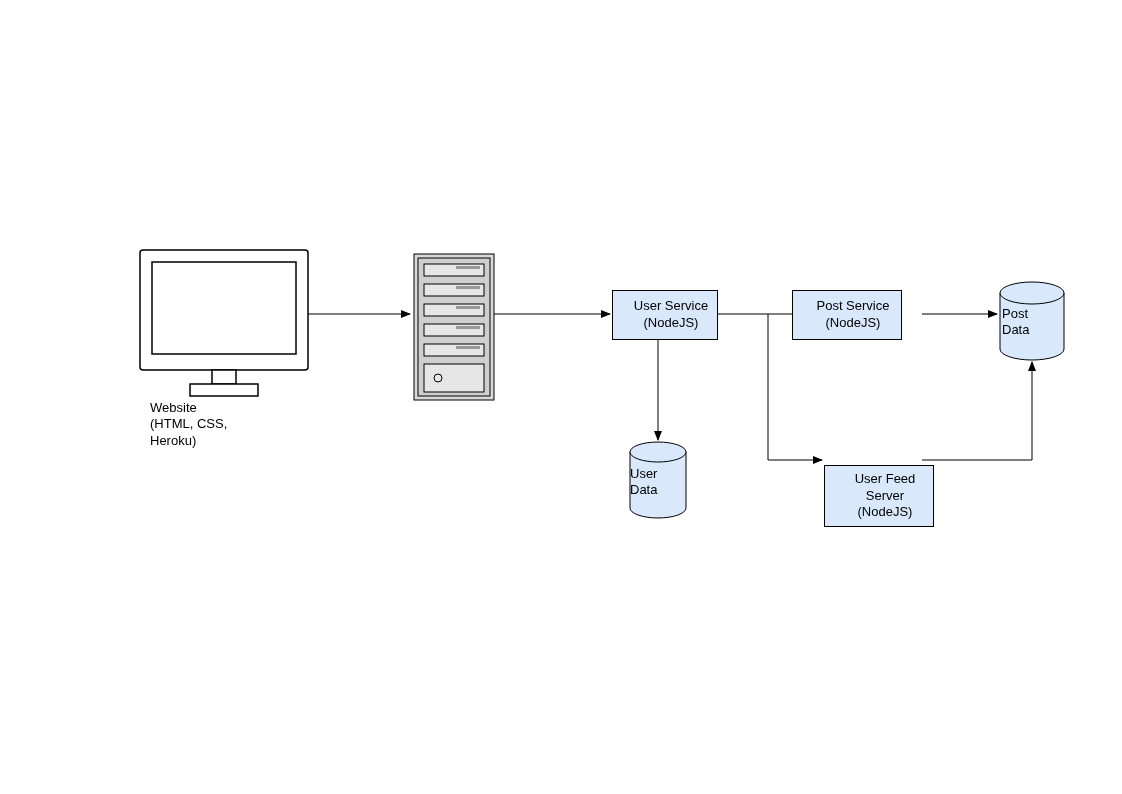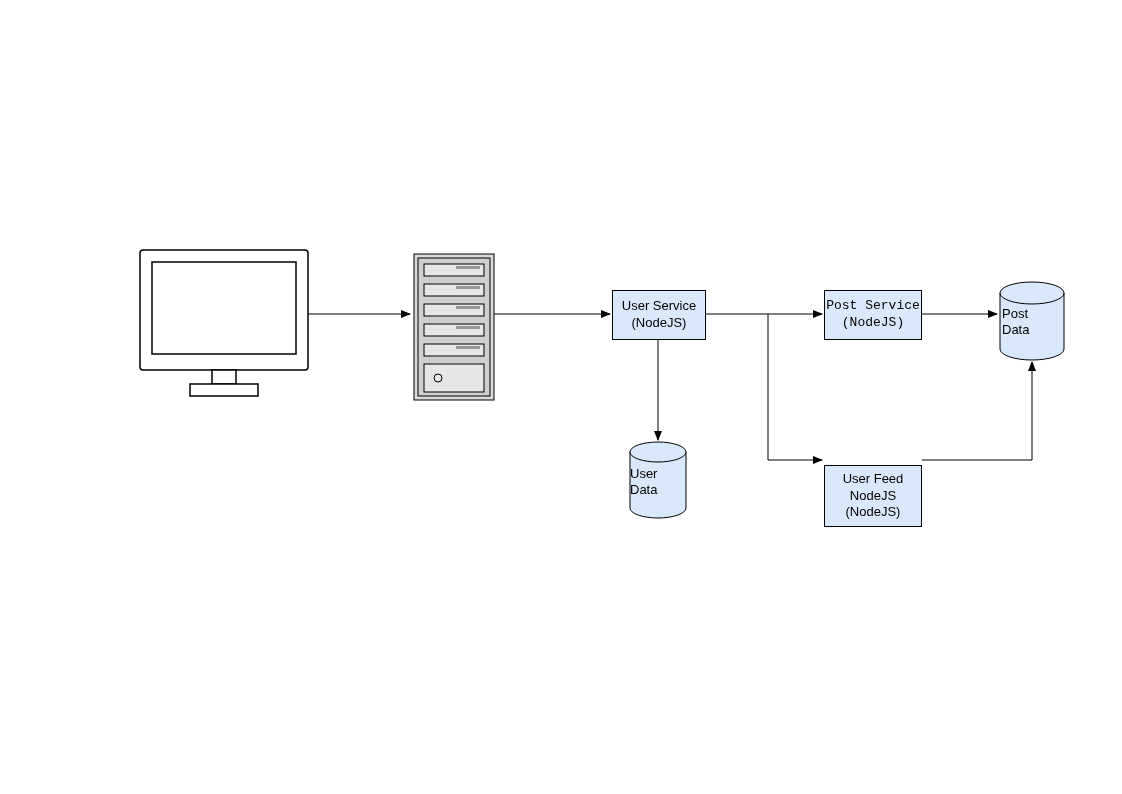--- a/index.html
+++ b/index.html
@@ -1,18 +1,18 @@
 <!DOCTYPE html>
 <html><head>
 <meta charset="utf-8">
 <style>
 html,body{margin:0;padding:0;width:1122px;height:794px;background:#fff;font-family:Arial,Helvetica,sans-serif;font-size:13px;color:#000;}
 .canvas{position:relative;width:1122px;height:794px;}
 .label{position:absolute;line-height:1.25;}
-.service-box{position:absolute;background:#dae8fc;border:1px solid #000;text-align:center;display:flex;align-items:center;justify-content:center;line-height:1.3;}
+.service-box{position:absolute;background:#dae8fc;border:1px solid #000;text-align:center;display:flex;align-items:center;justify-content:center;line-height:1.3;padding-left:12px;}
 svg{position:absolute;top:0;left:0;}
 </style>
 </head>
 <body>
 
 <div class="canvas">
 
 <svg width="1122" height="794">
 <defs>
   <marker id="arrow" markerWidth="10" markerHeight="8" refX="9" refY="4" orient="auto" markerUnits="userSpaceOnUse">
@@ -58,29 +58,34 @@
   <line x1="308" y1="314" x2="410" y2="314" marker-end="url(#arrow)"></line>
   <line x1="494" y1="314" x2="610" y2="314" marker-end="url(#arrow)"></line>
   <line x1="658" y1="340" x2="658" y2="440" marker-end="url(#arrow)"></line>
   <polyline points="706,314 768,314 768,314 822,314" marker-end="url(#arrow)"></polyline>
   <polyline points="768,314 768,460 822,460" marker-end="url(#arrow)"></polyline>
   <line x1="922" y1="314" x2="997" y2="314" marker-end="url(#arrow)"></line>
   <polyline points="922,460 1032,460 1032,362" marker-end="url(#arrow)"></polyline>
 </g>
 </svg>
 
+<div class="label" style="left:150px;top:400px;width:148px;">
+  <span>Website</span><br>
+  <span>(HTML, CSS,</span><br>
+  <span>Heroku)</span>
+</div>
 
 <div class="service-box" style="left:612px;top:290px;width:92px;height:48px;">
   <div><span>User Service</span><br><span>(NodeJS)</span></div>
 </div>
-<div class="service-box" style="left:824px;top:290px;width:96px;height:48px;font-family:Liberation Mono, monospace;">
+<div class="service-box" style="left:792px;top:290px;width:96px;height:48px;">
   <div><span>Post Service</span><br><span>(NodeJS)</span></div>
 </div>
 <div class="service-box" style="left:824px;top:430px;width:96px;height:60px;margin-top:35px;">
-  <div><span>User Feed</span><br><span>NodeJS</span><br><span>(NodeJS)</span></div>
+  <div><span>User Feed</span><br><span>Server</span><br><span>(NodeJS)</span></div>
 </div>
 
 <div class="label" style="left:630px;top:466px;width:52px;">
   <span>User</span><br><span>Data</span>
 </div>
 <div class="label" style="left:1002px;top:306px;width:62px;">
   <span>Post</span><br><span>Data</span>
 </div>
 
 </div>

